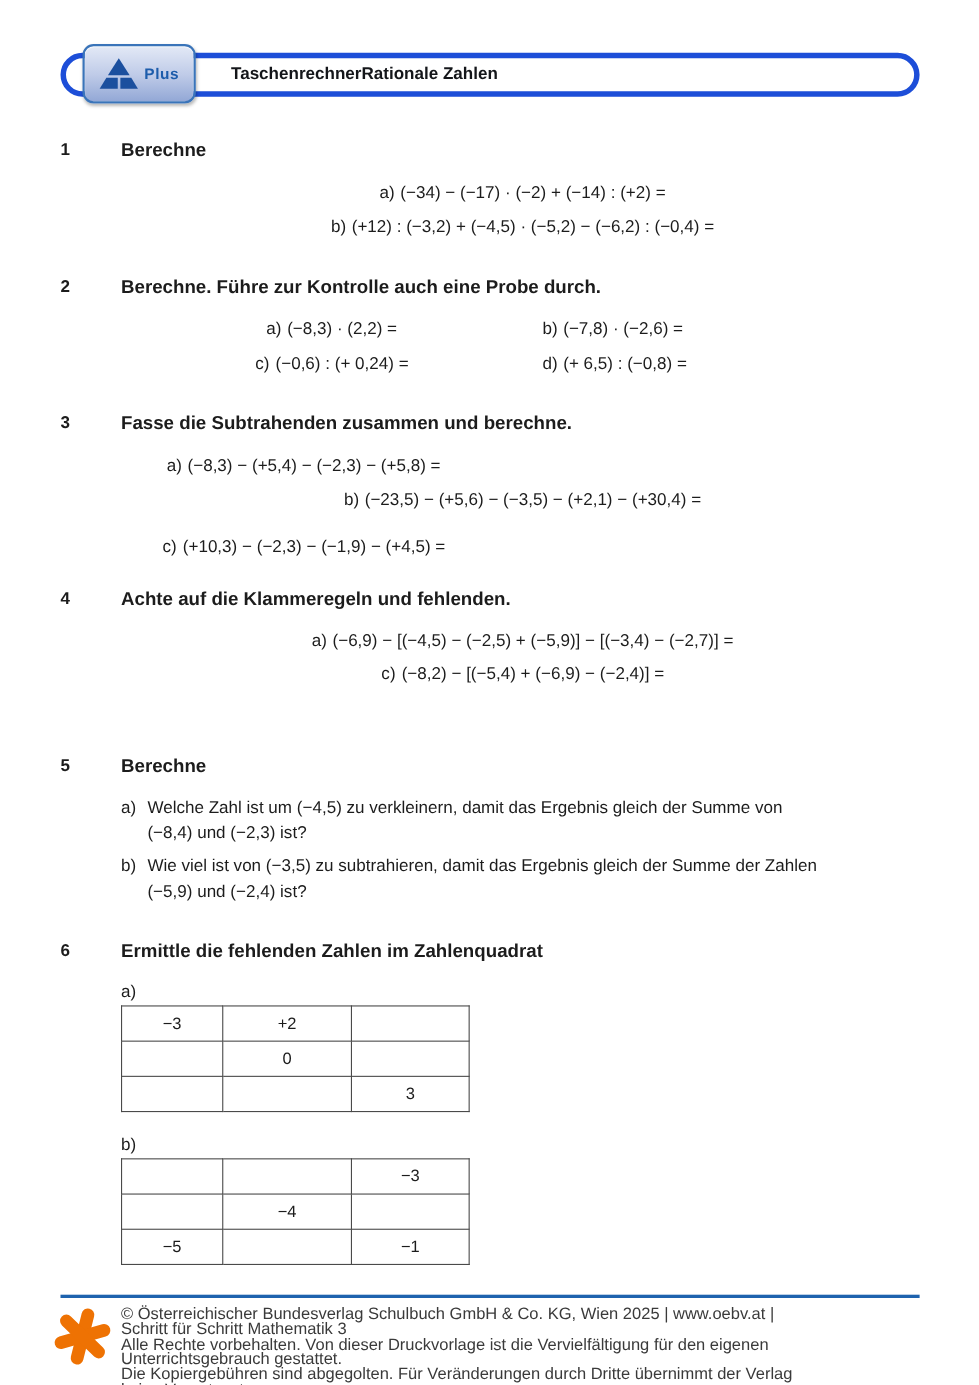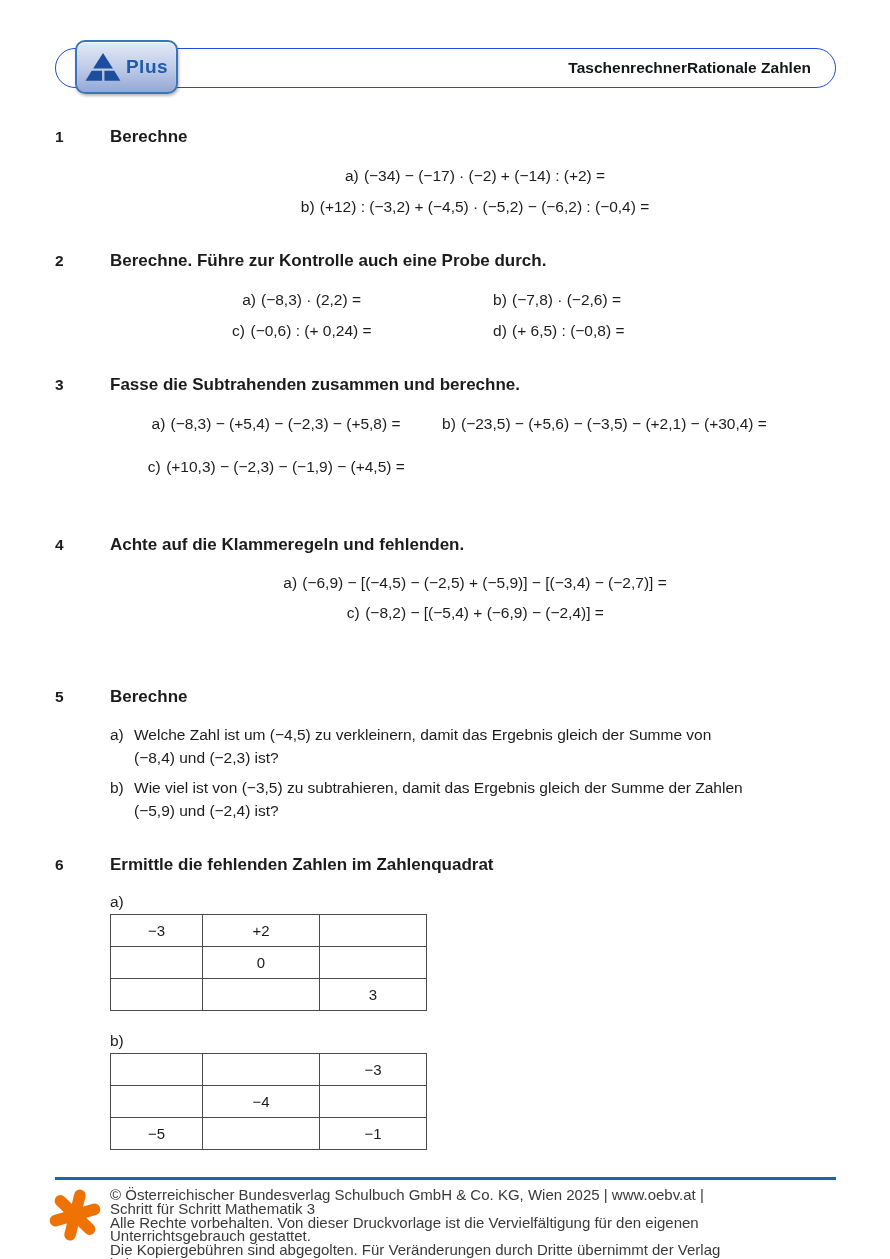--- a/index.html
+++ b/index.html
@@ -7,47 +7,47 @@
   body {
     width:890px; height:1259px; background:#ffffff;
     font-family:"Liberation Sans", sans-serif; color:#1c1c1c;
   }
   .page { position:relative; width:890px; height:1259px; overflow:hidden; }
 
   
   .header { position:absolute; left:55px; top:40px; width:781px; height:56px; }
   .pill {
     position:absolute; left:0; top:8px; width:781px; height:40px;
-    border:1px solid #1d4ed8; border-radius:21px; background:#fff;
-    display:flex; align-items:center; justify-content:flex-end;
+    border:5px solid #1d4ed8; border-radius:21px; background:#fff;
+    display:flex; align-items:center; justify-content:flex-start;
     padding:0 24px 0 150px;
   }
   .pill-title { font-size:15.5px; font-weight:bold; color:#14161a; }
   .badge {
     position:absolute; left:20px; top:0; width:103px; height:54px; z-index:2;
     border:2px solid #3a74b9; border-radius:10px;
     background:linear-gradient(180deg,#e3e9f6 0%,#bfcbe8 52%,#93a8d6 100%);
     box-shadow:1px 2px 3px rgba(0,0,0,0.28), inset 0 1px 1px rgba(255,255,255,0.85);
     display:flex; align-items:center; justify-content:center; gap:5px;
   }
-  .badge-label { font-size:19px; font-weight:bold; color:#1d5cab; letter-spacing:0.5px; }
+  .badge-label { font-size:14px; font-weight:bold; color:#1d5cab; letter-spacing:0.5px; }
 
   
   .ex { position:absolute; left:55px; width:780px; display:flex; }
   .num { width:55px; font-size:15.5px; font-weight:bold; line-height:20px; }
   .body { flex:1; }
   .title { margin:0; font-size:17px; font-weight:bold; line-height:20px; }
   .items { margin-top:13px;text-align:center; }
   .item { line-height:31px; font-size:15.5px; white-space:nowrap; }
   .lh30 .item { line-height:30px; }
   .lbl { display:inline-block; width:24px; }
   .row { display:flex; }
   .w378 { width:378px; }
   .w327 { width:327px; }
-  .gap12 { margin-bottom:12px; }
+  .gap12 { margin-bottom:12px;flex-direction:column; }
 
   .pitems { margin-top:16px; }
   .pitem { display:flex; font-size:15.5px; line-height:23px; }
   .pitem + .pitem { margin-top:7px; }
   .plabel { width:24px; flex:none; }
   .ptext { flex:1; }
 
   
   .tbl-label { margin-top:17px; font-size:15.5px; line-height:20px; }
   table.sq { border-collapse:collapse; margin-top:2px; table-layout:fixed; }

